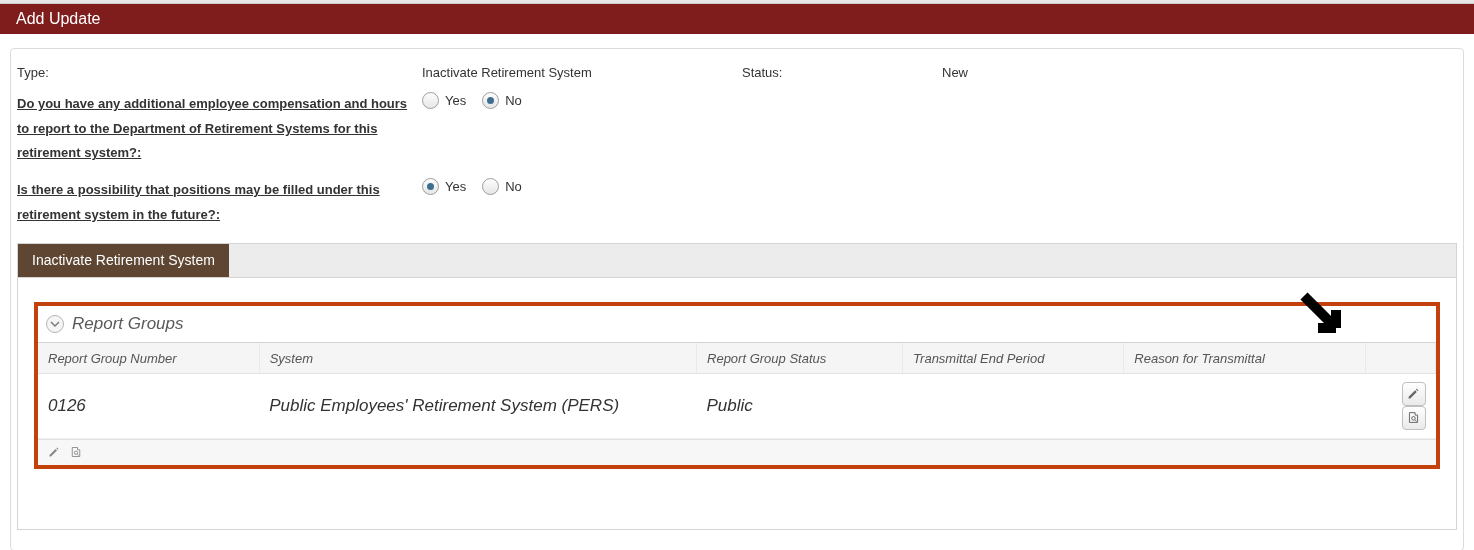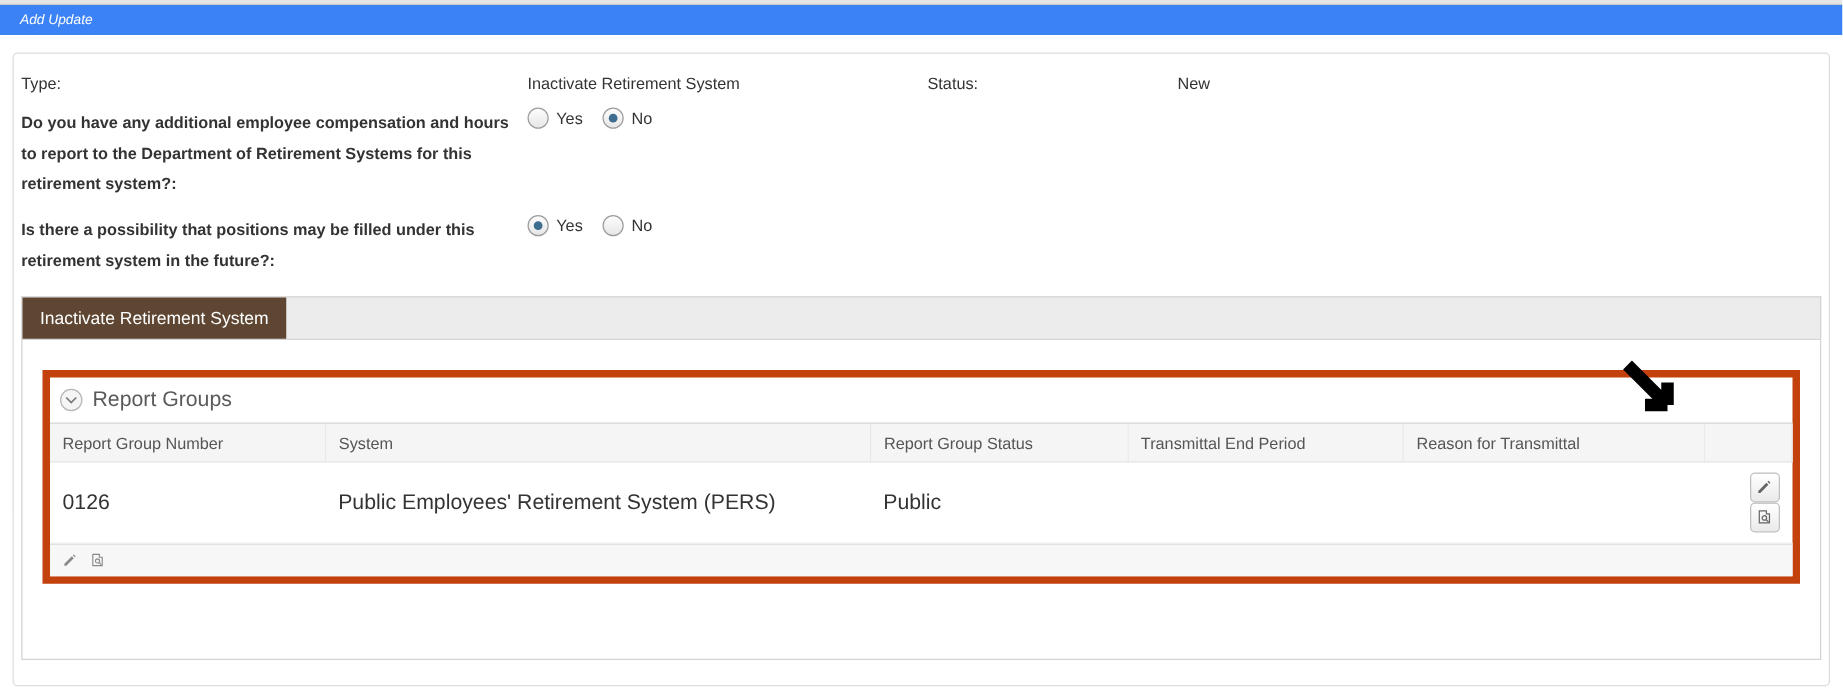--- a/index.html
+++ b/index.html
@@ -10,25 +10,24 @@
     background: #fff;
     color: #333;
     width: 1474px;
   }
   .top-spacer {
     height: 4px;
     background: #e6e6e6;
     border-bottom: 1px solid #ccc;
   }
   .header-bar {
-    background: #3b82f6;
+    background: #7f1d1d;
     color: #fff;
     padding: 6px 16px;
-    font-size: 11px;
-    font-style: italic;
+    font-size: 16px;
   }
   .outer-panel {
     margin: 14px 10px 10px 10px;
     border: 1px solid #dcdcdc;
     border-radius: 4px;
     padding: 14px 6px 20px 6px;
   }
   .form-grid {
     display: grid;
     grid-template-columns: 405px 320px 200px 300px;
@@ -40,20 +39,21 @@
     font-weight: normal;
     padding: 2px 4px 10px 0;
   }
   .value-cell {
     padding: 2px 0 10px 0;
   }
   .question-cell {
     font-weight: bold;
     padding: 2px 10px 10px 0;
     line-height: 1.9;
+    text-decoration: underline;
   }
   .radio-cell {
     padding: 2px 0 10px 0;
   }
   .radio-group {
     display: flex;
     gap: 16px;
     align-items: center;
   }
   .radio-item {
@@ -91,21 +91,22 @@
     padding: 8px 14px 7px 14px;
     font-size: 14px;
   }
   .tab-content {
     border: 1px solid #d4d4d4;
     border-top: 1px solid #d4d4d4;
     padding: 24px 16px 60px 16px;
   }
 
   .grid-panel {
-    border: 6px solid #c2410c;
+    border: 4px solid #c2410c;
+    font-style: italic;
   }
   .grid-title {
     display: flex;
     align-items: center;
     gap: 8px;
     padding: 8px 8px;
     font-size: 17px;
     color: #5a5a5a;
     border-bottom: 1px solid #d4d4d4;
     position: relative;

